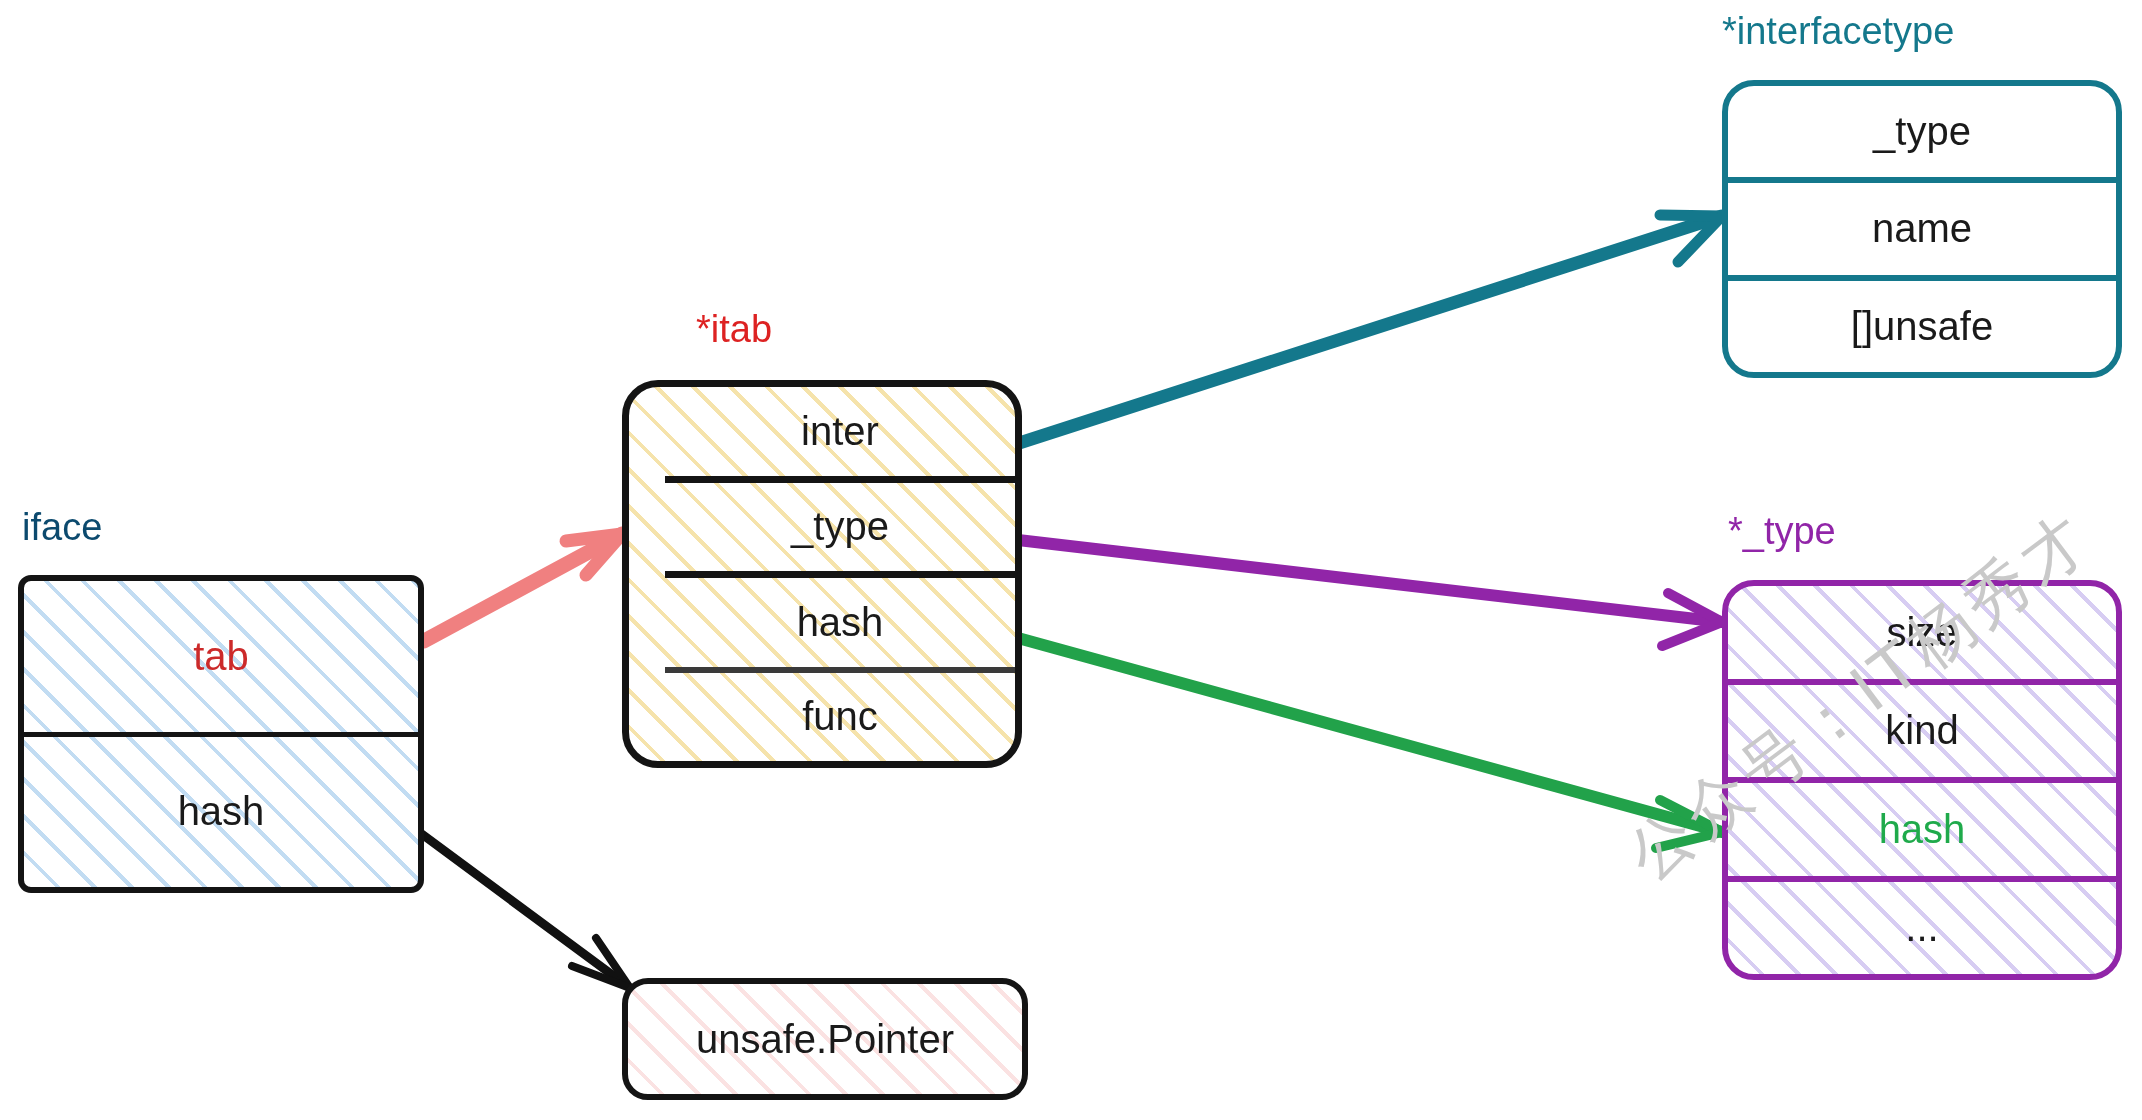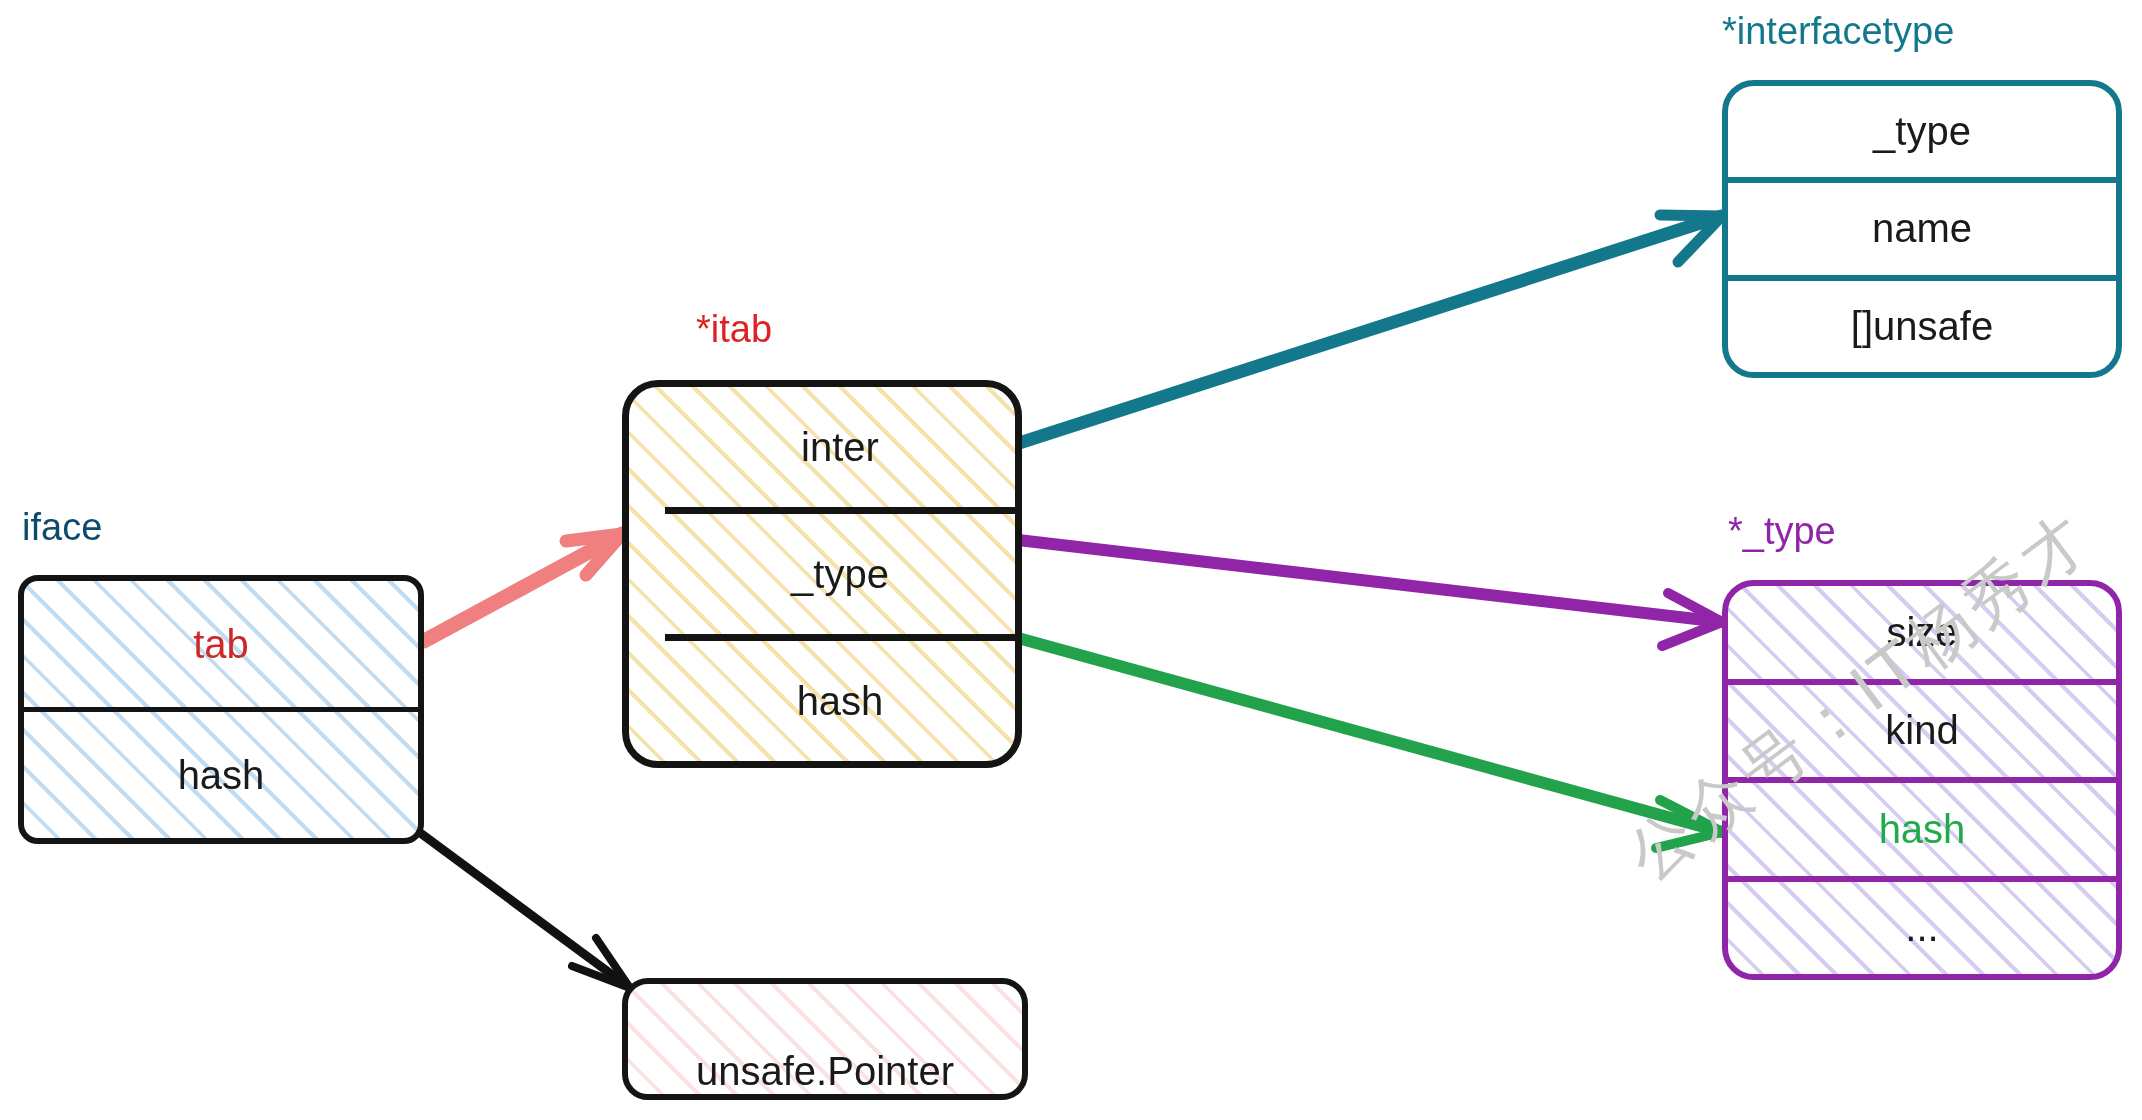--- a/index.html
+++ b/index.html
@@ -46,23 +46,23 @@
     color: #1a1a1a;
     position: relative;
   }
   .row-text {
     position: relative;
     z-index: 2;
   }
 
   
   #iface-box {
-    left: 18px; top: 575px; width: 406px; height: 269px;
+    left: 18px; top: 575px; width: 406px; height: 318px;
     border: 6px solid #141414;
-    border-radius: 20px;
+    border-radius: 13px;
     background-color: #ffffff;
     background-image: repeating-linear-gradient(
         45deg,
         rgba(203,226,245,0.0) 0px,
         rgba(203,226,245,0.0) 22px,
         rgba(183,214,240,0.85) 22px,
         rgba(183,214,240,0.85) 26px);
   }
   #iface-box .row { flex: 1 1 0; }
   #iface-box .row + .row { border-top: 5px solid #141414; }
@@ -124,21 +124,21 @@
     border-radius: 26px;
     background-color: #ffffff;
     background-image: repeating-linear-gradient(
         45deg,
         rgba(250,220,220,0.0) 0px,
         rgba(250,220,220,0.0) 22px,
         rgba(250,221,221,0.85) 22px,
         rgba(250,221,221,0.85) 26px);
     justify-content: center;
   }
-  #pointer-box .row { flex: 1 1 0; align-items: flex-end; }
+  #pointer-box .row { flex: 1 1 0; }
 
   
   #watermark {
     position: absolute;
     left: 1610px;
     top: 830px;
     font-size: 64px;
     color: #c9c9c9;
     white-space: nowrap;
     transform: rotate(-37deg);
@@ -200,20 +200,23 @@
   <div class="box" id="itab-box">
     <div class="row">
       <span class="row-text">inter</span>
     </div>
     <div class="row">
       <span class="row-text">_type</span>
     </div>
     <div class="row">
       <span class="row-text">hash</span>
     </div>
+    <div class="row">
+      <span class="row-text">func</span>
+    </div>
   </div>
 
   <div class="box-label" id="interfacetype-label">*interfacetype</div>
   <div class="box" id="interfacetype-box">
     <div class="row">
       <span class="row-text">_type</span>
     </div>
     <div class="row">
       <span class="row-text">name</span>
     </div>

